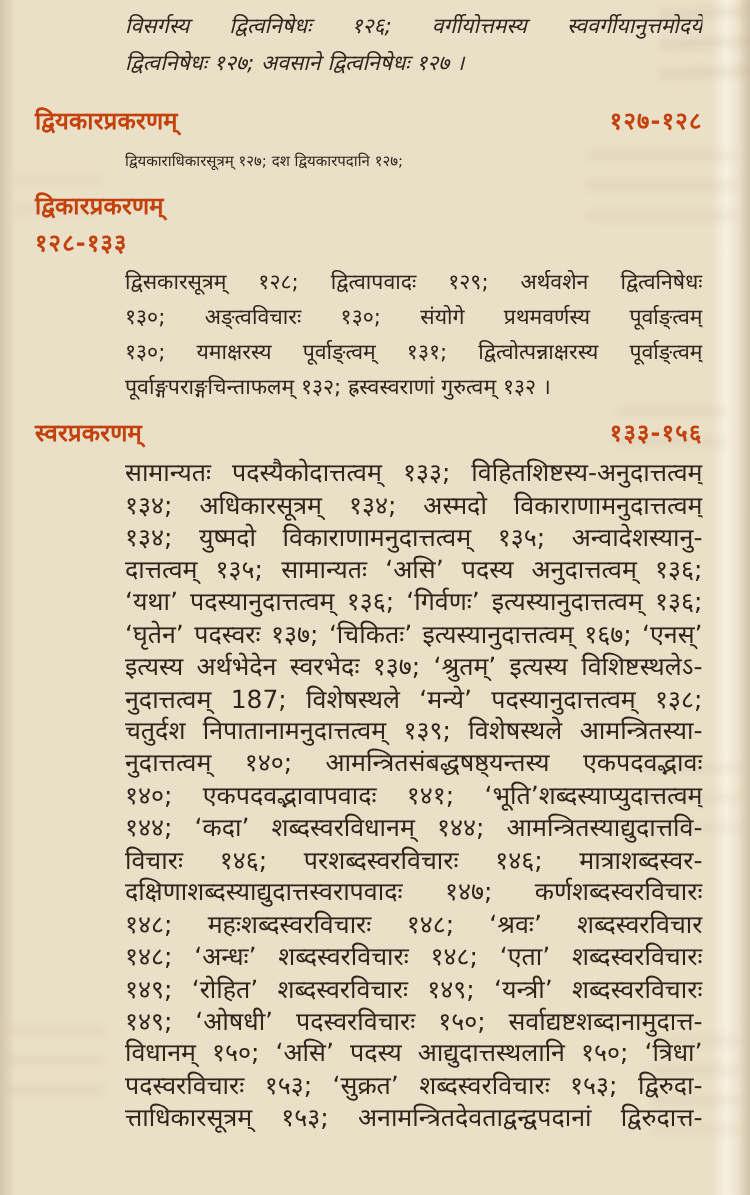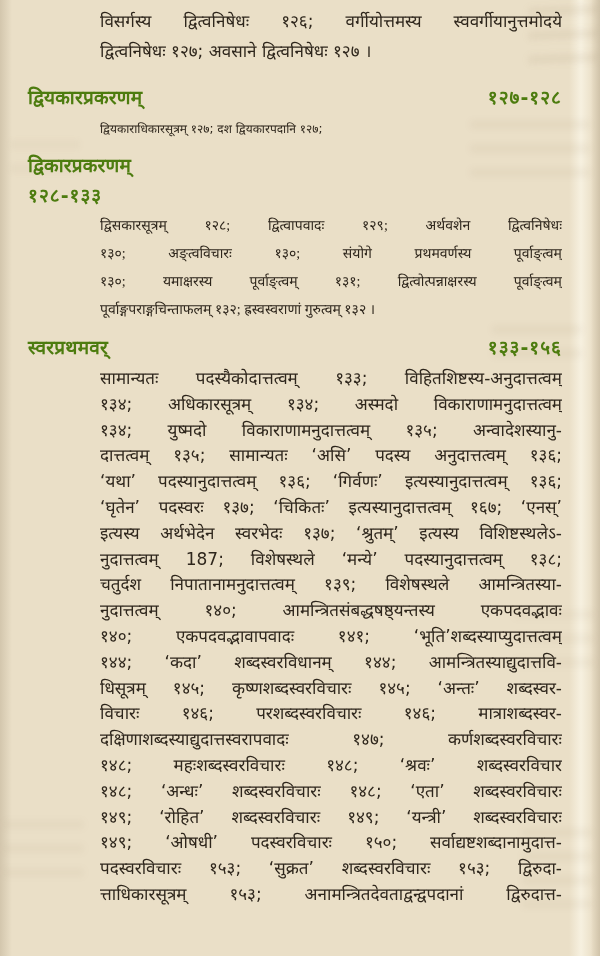--- a/index.html
+++ b/index.html
@@ -33,37 +33,37 @@
   .b4 { right:6px;  top:610px;  width:80px;  height:60px;  opacity:.35; }
   .b5 { left:4px;   top:820px;  width:80px;  height:70px;  opacity:.35; }
   .b6 { right:8px;  top:828px;  width:70px;  height:80px;  opacity:.4; }
   .b7 { left:10px;  top:140px;  width:70px;  height:46px;  opacity:.3; }
 
   .content { position:absolute; left:0; top:0; width:600px; padding-top:6px; }
 
   .block { margin-left:100px; width:462px; }
   .head  { margin-left:28px; width:534px; display:flex;
            justify-content:space-between; align-items:baseline;
-           font-weight:bold; font-size:19px; color:#4d7c0f; }
+           font-weight:bold; font-size:19px; color:#c2410c; }
   .head .title { letter-spacing:.2px; }
   .head .range { letter-spacing:1px; }
 
   .line { text-align:justify; text-align-last:justify; overflow:hidden; }
   .line.last { text-align-last:left; }
 
   .intro       { font-size:17px; }
-  .intro .line { line-height:30px; height:30px; }
+  .intro .line { line-height:30px; height:30px;font-style:italic; }
   .h1 { margin-top:16px; line-height:30px; }
   .s1 { margin-top:2px;  font-size:12px; }
   .s1 .line { line-height:30px; height:30px; }
   .h2 { margin-top:6px;  line-height:30px;flex-direction:column; }
-  .s2 { margin-top:2px;  font-size:14px;font-family:Liberation Serif, serif; }
+  .s2 { margin-top:2px;  font-size:17px; }
   .s2 .line { line-height:28px; height:28px; }
   .h3 { margin-top:8px;  line-height:30px; }
-  .s3 { margin-top:4px;  font-size:17px; }
+  .s3 { margin-top:4px;  font-size:20px; }
   .s3 .line { line-height:25.8px; height:25.8px; }
 </style>
 </head>
 <body>
 
 <div class="page">
   <div class="edge-left"></div>
   <div class="edge-right-light"></div>
   <div class="edge-right-dark"></div>
   <div class="vignette"></div>
@@ -96,41 +96,41 @@
       <span class="range">१२८-१३३</span>
     </div>
     <div class="block s2">
         <div class="line">द्विसकारसूत्रम् १२८; द्वित्वापवादः १२९; अर्थवशेन द्वित्वनिषेधः</div>
         <div class="line">१३०; अङ्त्वविचारः १३०; संयोगे प्रथमवर्णस्य पूर्वाङ्त्वम्</div>
         <div class="line">१३०; यमाक्षरस्य पूर्वाङ्त्वम् १३१; द्वित्वोत्पन्नाक्षरस्य पूर्वाङ्त्वम्</div>
         <div class="line last">पूर्वाङ्गपराङ्गचिन्ताफलम् १३२; ह्रस्वस्वराणां गुरुत्वम् १३२ ।</div>
       </div>
 
     <div class="head h3">
-      <span class="title">स्वरप्रथमवर्</span>
+      <span class="title">स्वरप्रकरणम्</span>
       <span class="range">१३३-१५६</span>
     </div>
     <div class="block s3">
         <div class="line">सामान्यतः पदस्यैकोदात्तत्वम् १३३; विहितशिष्टस्य-अनुदात्तत्वम्</div>
         <div class="line">१३४; अधिकारसूत्रम् १३४; अस्मदो विकाराणामनुदात्तत्वम्</div>
         <div class="line">१३४; युष्मदो विकाराणामनुदात्तत्वम् १३५; अन्वादेशस्यानु-</div>
         <div class="line">दात्तत्वम् १३५; सामान्यतः ‘असि’ पदस्य अनुदात्तत्वम् १३६;</div>
         <div class="line">‘यथा’ पदस्यानुदात्तत्वम् १३६; ‘गिर्वणः’ इत्यस्यानुदात्तत्वम् १३६;</div>
         <div class="line">‘घृतेन’ पदस्वरः १३७; ‘चिकितः’ इत्यस्यानुदात्तत्वम् १६७; ‘एनस्’</div>
         <div class="line">इत्यस्य अर्थभेदेन स्वरभेदः १३७; ‘श्रुतम्’ इत्यस्य विशिष्टस्थलेऽ-</div>
         <div class="line">नुदात्तत्वम् 187; विशेषस्थले ‘मन्ये’ पदस्यानुदात्तत्वम् १३८;</div>
         <div class="line">चतुर्दश निपातानामनुदात्तत्वम् १३९; विशेषस्थले आमन्त्रितस्या-</div>
         <div class="line">नुदात्तत्वम् १४०; आमन्त्रितसंबद्धषष्ठ्यन्तस्य एकपदवद्भावः</div>
         <div class="line">१४०; एकपदवद्भावापवादः १४१; ‘भूति’शब्दस्याप्युदात्तत्वम्</div>
         <div class="line">१४४; ‘कदा’ शब्दस्वरविधानम् १४४; आमन्त्रितस्याद्युदात्तवि-</div>
-        <div class="line">धिसूत्रम् १४५; कृष्णशब्दस्वरविचारः १४५; ‘अन्तः’ शब्दस्वर-</div>
         <div class="line">विचारः १४६; परशब्दस्वरविचारः १४६; मात्राशब्दस्वर-</div>
         <div class="line">दक्षिणाशब्दस्याद्युदात्तस्वरापवादः १४७; कर्णशब्दस्वरविचारः</div>
         <div class="line">१४८; महःशब्दस्वरविचारः १४८; ‘श्रवः’ शब्दस्वरविचार</div>
         <div class="line">१४८; ‘अन्धः’ शब्दस्वरविचारः १४८; ‘एता’ शब्दस्वरविचारः</div>
         <div class="line">१४९; ‘रोहित’ शब्दस्वरविचारः १४९; ‘यन्त्री’ शब्दस्वरविचारः</div>
         <div class="line">१४९; ‘ओषधी’ पदस्वरविचारः १५०; सर्वाद्यष्टशब्दानामुदात्त-</div>
+        <div class="line">विधानम् १५०; ‘असि’ पदस्य आद्युदात्तस्थलानि १५०; ‘त्रिधा’</div>
         <div class="line">पदस्वरविचारः १५३; ‘सुक्रत’ शब्दस्वरविचारः १५३; द्विरुदा-</div>
         <div class="line">त्ताधिकारसूत्रम् १५३; अनामन्त्रितदेवताद्वन्द्वपदानां द्विरुदात्त-</div>
       </div>
 
   </div>
 </div>
 
 </body></html>

